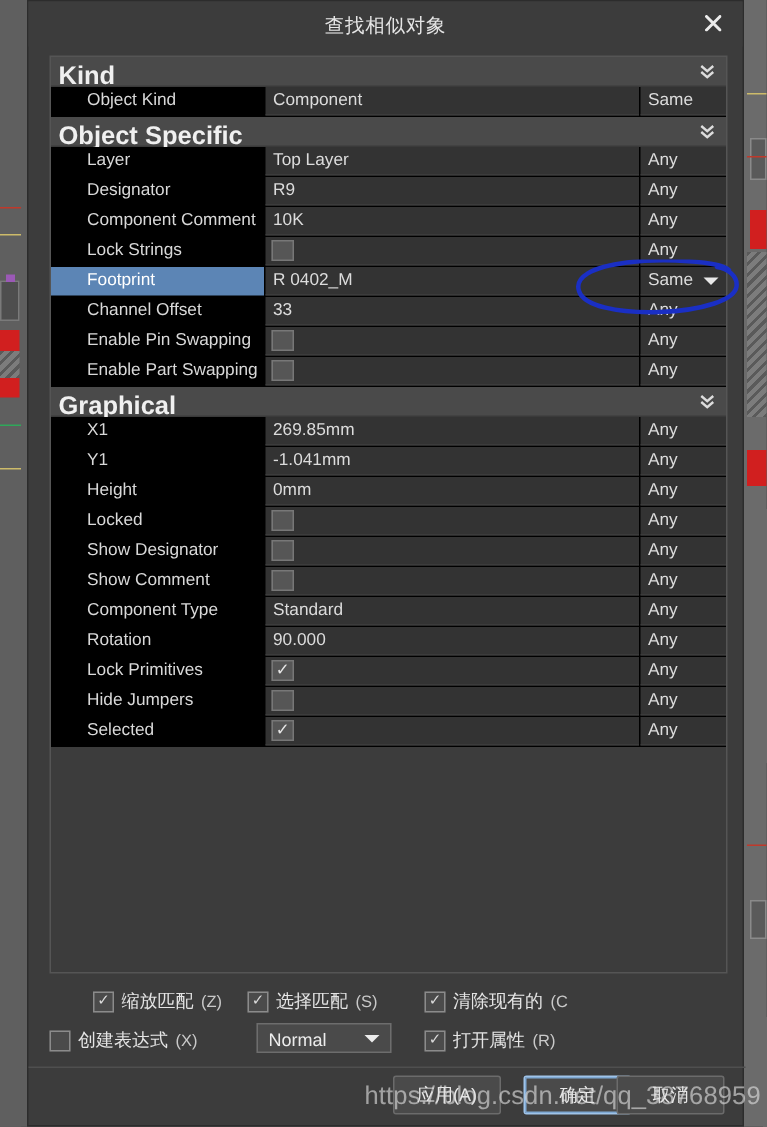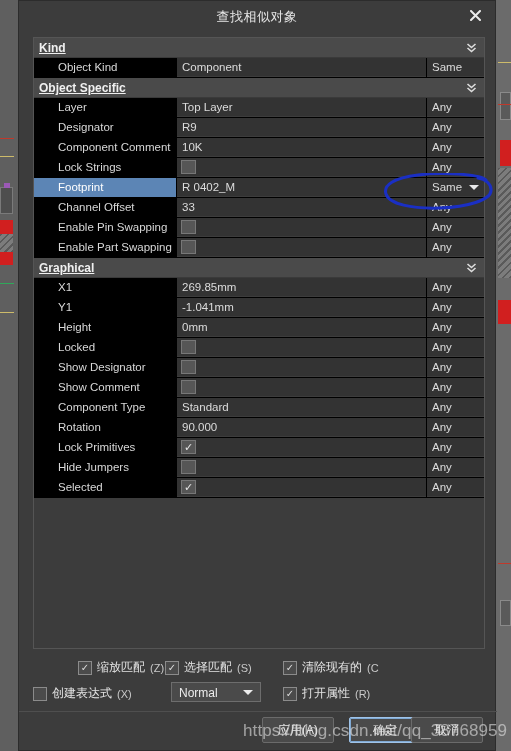--- a/index.html
+++ b/index.html
@@ -42,21 +42,21 @@
   #grid-panel{
     position:absolute;left:14px;top:36px;width:452px;height:612px;
     background:#3c3c3c;border:1px solid #555;box-sizing:border-box;
     overflow:hidden;
   }
   .row{position:relative;height:20px;box-sizing:border-box;}
 
   .grp{background:#4a4a4a;border-bottom:1px solid #3a3a3a;}
   .grp .grp-label{
     position:absolute;left:5px;top:3px;color:#f0f0f0;
-    font-size:12px;font-weight:bold;text-decoration:underline;
+    font-size:17px;font-weight:bold;
   }
   .grp .chev{
     position:absolute;right:7px;top:3px;width:12px;height:14px;
     display:flex;align-items:center;justify-content:center;color:#dcdcdc;
   }
 
   .item{background:#000000;}
   .item .name{
     position:absolute;left:0;top:0;width:142px;height:19px;
     box-sizing:border-box;padding:3px 0 0 24px;
@@ -321,21 +321,21 @@
         <div class="name">Selected</div>
         <div class="val">
           <span class="cbx on"></span>
         </div>
         <div class="mode"><span>Any</span></div>
       </div>
     </div>
 
   <div id="opts">
 
-    <div class="optchk" style="left:16px;top:4px;padding-left:29px;">
+    <div class="optchk" style="left:0;top:4px;padding-left:29px;">
       <span class="box on"></span>
       <span>缩放匹配</span>
       <span class="acc">(Z)</span>
     </div>
 
     <div class="optchk" style="left:132px;top:4px;">
       <span class="box on"></span>
       <span>选择匹配</span>
       <span class="acc">(S)</span>
     </div>

